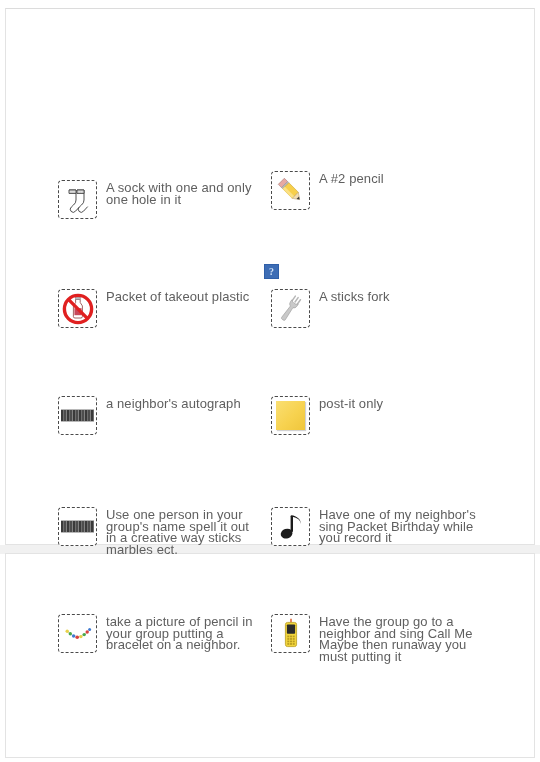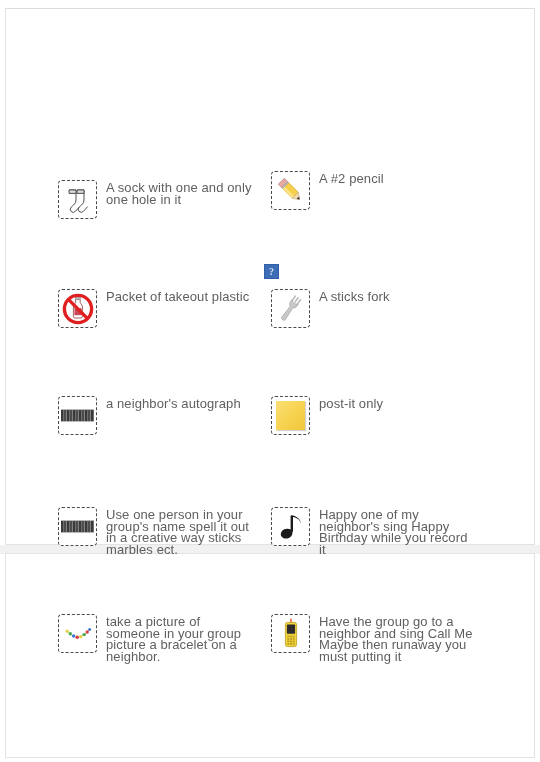--- a/index.html
+++ b/index.html
@@ -225,38 +225,38 @@
 <div class="item-row col-right" style="top:507px;">
   <div class="thumb">
     <svg class="svg-ico" width="32" height="32" viewBox="0 0 32 32" aria-hidden="true">
       <g fill="#1b1b1b">
         <path d="M17.6 4.2 q5.6 1.9 7.4 5.0 q1.0 1.8 0.2 3.9 q0.6 -3.0 -2.2 -5.0 q-1.9 -1.4 -5.4 -2.3 z"></path>
         <rect x="15.6" y="4.2" width="2.4" height="17.0" rx="1.1"></rect>
         <ellipse cx="11.6" cy="22.6" rx="6.0" ry="4.8" transform="rotate(-19 11.6 22.6)"></ellipse>
       </g>
     </svg>
   </div>
-  <div class="caption">Happy one of my neighbor's sing Happy Birthday while you record it</div>
+  <div class="caption">Have one of my neighbor's sing Packet Birthday while you record it</div>
 </div>
 
 <div class="item-row col-left" style="top:614px;">
   <div class="thumb">
     <svg class="svg-ico" width="34" height="34" viewBox="0 0 34 34" aria-hidden="true">
       <path d="M5 13.5 Q17 26 29 13" fill="none" stroke="#d8d8d8" stroke-width="1"></path>
       <circle cx="6.2" cy="14.2" r="1.7" fill="#e8d24a"></circle>
       <circle cx="9.3" cy="16.8" r="1.7" fill="#4aa84a"></circle>
       <circle cx="12.6" cy="19.0" r="1.7" fill="#3f7ad1"></circle>
       <circle cx="16.2" cy="20.2" r="1.8" fill="#d94040"></circle>
       <circle cx="19.9" cy="19.6" r="1.7" fill="#e8d24a"></circle>
       <circle cx="23.2" cy="17.6" r="1.7" fill="#4aa84a"></circle>
       <circle cx="26.2" cy="15.0" r="1.7" fill="#d94040"></circle>
       <circle cx="28.6" cy="12.6" r="1.5" fill="#3f7ad1"></circle>
     </svg>
   </div>
-  <div class="caption">take a picture of someone in your group picture a bracelet on a neighbor.</div>
+  <div class="caption">take a picture of pencil in your group putting a bracelet on a neighbor.</div>
 </div>
 
 <div class="item-row col-right" style="top:614px;">
   <div class="thumb">
     <svg class="svg-ico" width="32" height="32" viewBox="0 0 32 32" aria-hidden="true">
       <line x1="16" y1="0.8" x2="16" y2="4.6" stroke="#e06a3a" stroke-width="1.6"></line>
       <rect x="10.4" y="4.4" width="11.2" height="24.2" rx="2.2" fill="#f2d53c" stroke="#b99c20" stroke-width="0.8"></rect>
       <rect x="11.9" y="6.4" width="8.2" height="9.4" rx="0.8" fill="#2b2b2b"></rect>
       <g fill="#b99c20">
         <rect x="12.3" y="17.6" width="2.0" height="1.7"></rect>

